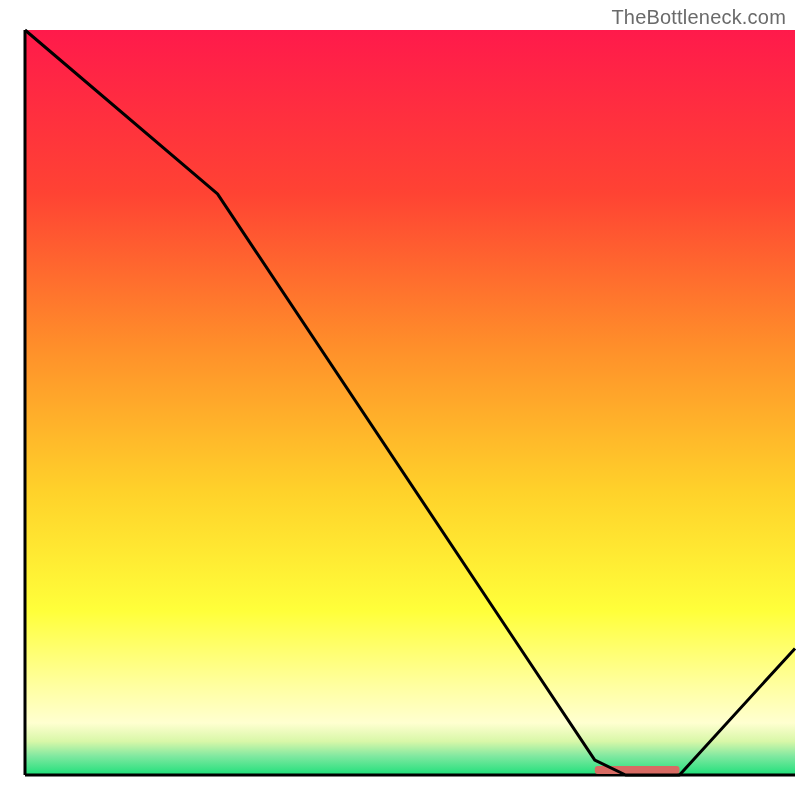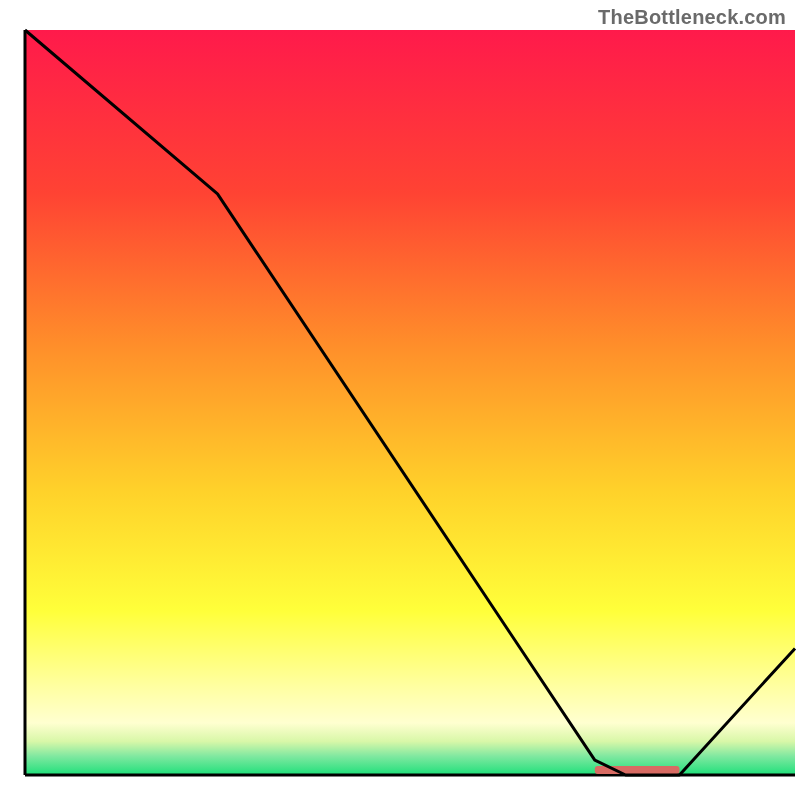--- a/index.html
+++ b/index.html
@@ -14,21 +14,21 @@
   .frame {
     position: relative;
     width: 800px;
     height: 800px;
   }
   .watermark {
     position: absolute;
     top: 6px;
     right: 14px;
     font-size: 20px;
-    font-weight: 700;
+    font-weight: 400;
     color: #6a6a6a;
     letter-spacing: 0.2px;
   }
   svg.plot {
     position: absolute;
     top: 0;
     left: 0;
   }
 </style>
 </head>

